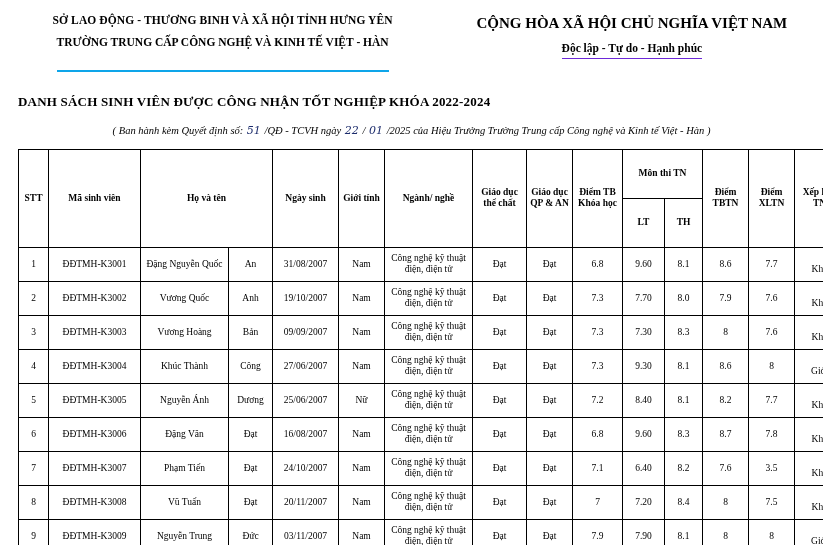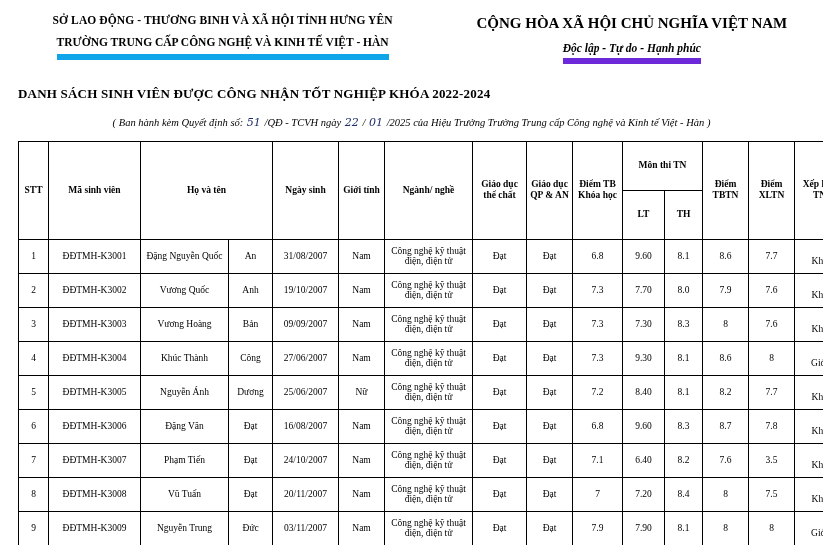--- a/index.html
+++ b/index.html
@@ -41,37 +41,36 @@
   .hdr-line1 {
     font-size: 11.5px;
     font-weight: bold;
     letter-spacing: .1px;
     white-space: nowrap;
   }
   .hdr-line2 {
     font-size: 11.5px;
     font-weight: bold;
     display: inline-block;
-    border-bottom: 6px solid #0ea5e9;
-    padding-bottom: 2px;
+    border-bottom: 2px solid #0ea5e9;
+    padding-bottom: 18px;
     white-space: nowrap;
   }
   .hdr-r1 {
     font-size: 15px;
     font-weight: bold;
     white-space: nowrap;
   }
   .hdr-r2 {
     font-size: 11.5px;
     font-weight: bold;
     display: inline-block;
-    border-bottom: 6px solid #6d28d9;
+    border-bottom: 1px solid #6d28d9;
     padding-bottom: 1px;
     white-space: nowrap;
-    font-style: italic;
   }
   .doc-title {
     text-align: left;
     font-size: 13px;
     font-weight: bold;
     margin-top: 22px;
     letter-spacing: .2px;
   }
   .subtitle {
     text-align: center;

